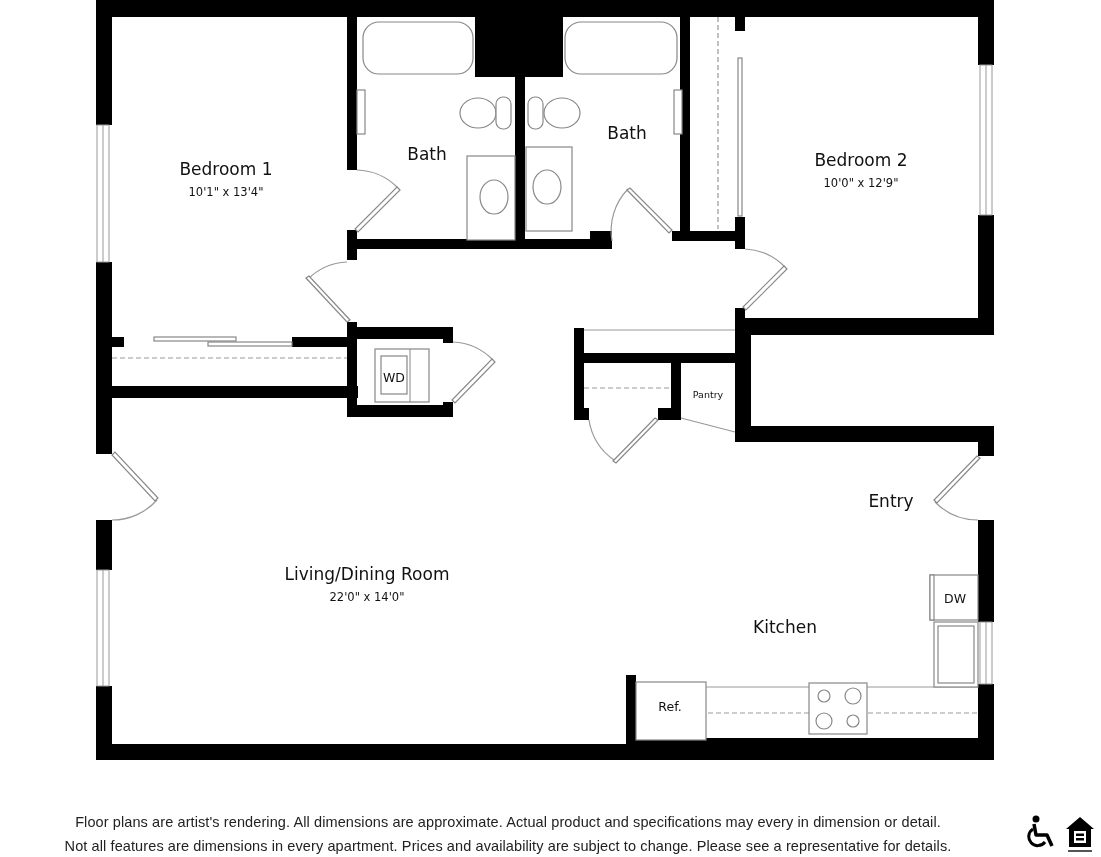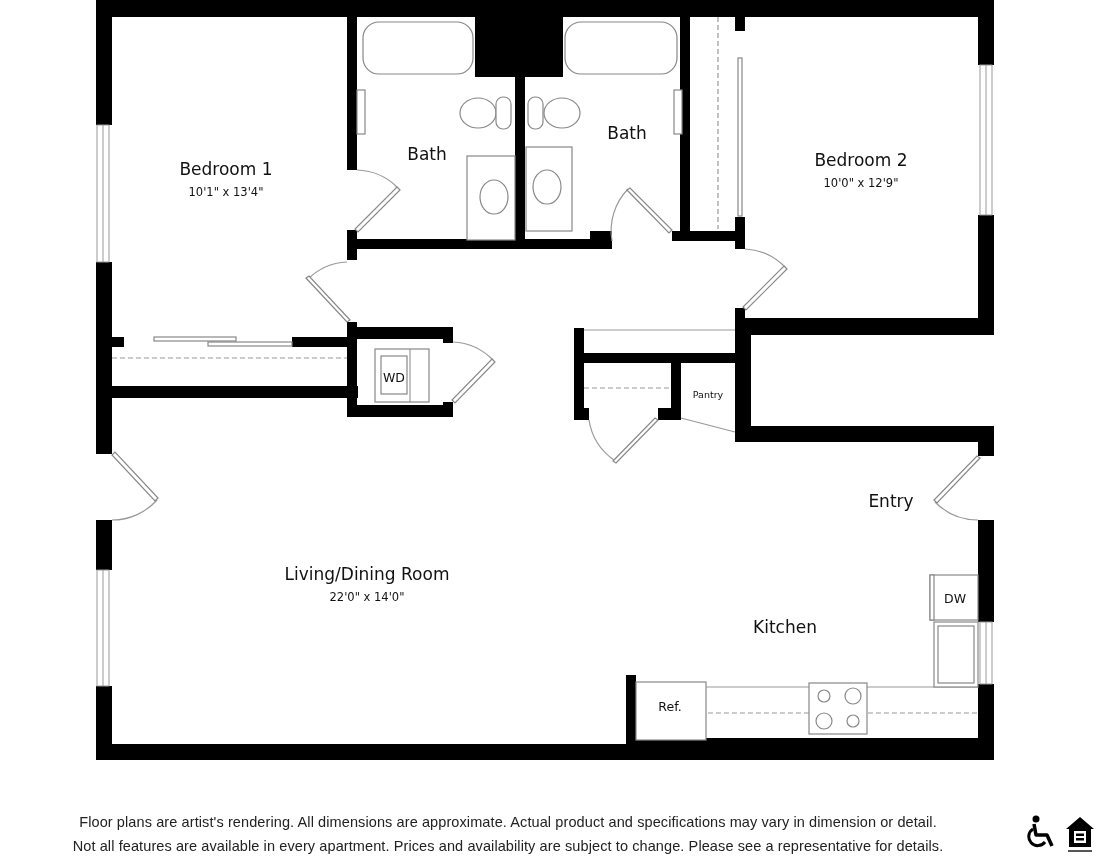--- a/index.html
+++ b/index.html
@@ -194,22 +194,22 @@
     <text class="room-name" x="785" y="633">Kitchen</text>
     <text class="room-name" x="891" y="507">Entry</text>
 
     <text class="small-label" x="394" y="382">WD</text>
     <text class="tiny-label" x="708" y="398">Pantry</text>
     <text class="small-label" x="955" y="603">DW</text>
     <text class="small-label" x="670" y="711">Ref.</text>
   </g>
 </svg>
 
-<div class="disclaimer" id="disc1">Floor plans are artist's rendering. All dimensions are approximate. Actual product and specifications may vary in dimension or detail.</div>
-<div class="disclaimer" id="disc2">Not all features are available in every apartment. Prices and availability are subject to change. Please see a representative for details.</div>
+<div class="disclaimer" id="disc1">Floor plans are artist's rendering. All dimensions are approximate. Actual product and specifications may every in dimension or detail.</div>
+<div class="disclaimer" id="disc2">Not all features are dimensions in every apartment. Prices and availability are subject to change. Please see a representative for details.</div>
 
 <svg class="badge" style="left:1027px" width="32" height="34" viewBox="0 0 32 34">
   <circle cx="9" cy="4" r="3.5" fill="#000"></circle>
   <path d="M7 9 L9 20 L20 20 L25 31" fill="none" stroke="#000" stroke-width="3.5" stroke-linejoin="round"></path>
   <path d="M6 14 A9 9 0 1 0 18 27" fill="none" stroke="#000" stroke-width="3"></path>
 </svg>
 <svg class="badge" style="left:1064px" width="32" height="40" viewBox="0 0 32 40">
   <path d="M16 2 L30 14 L27 14 L27 32 L5 32 L5 14 L2 14 Z" fill="#000"></path>
   <rect x="10" y="16" width="12" height="12" fill="#fff"></rect>
   <rect x="12" y="18.5" width="8" height="2.5" fill="#000"></rect>

